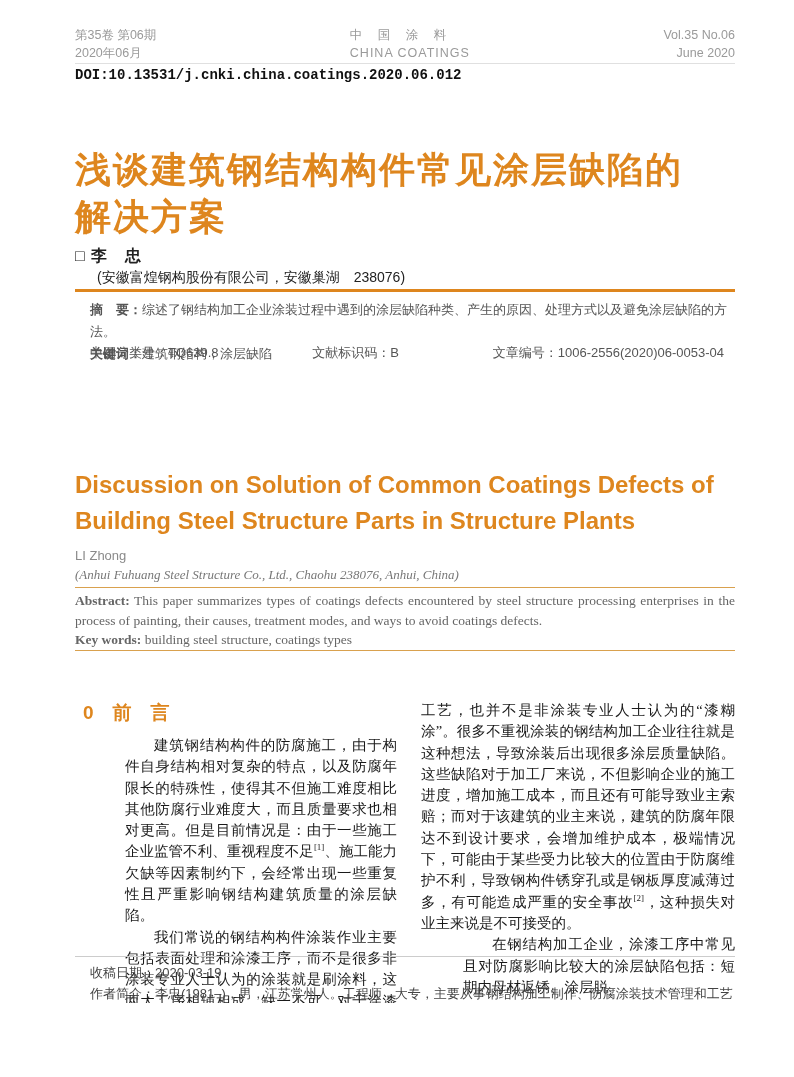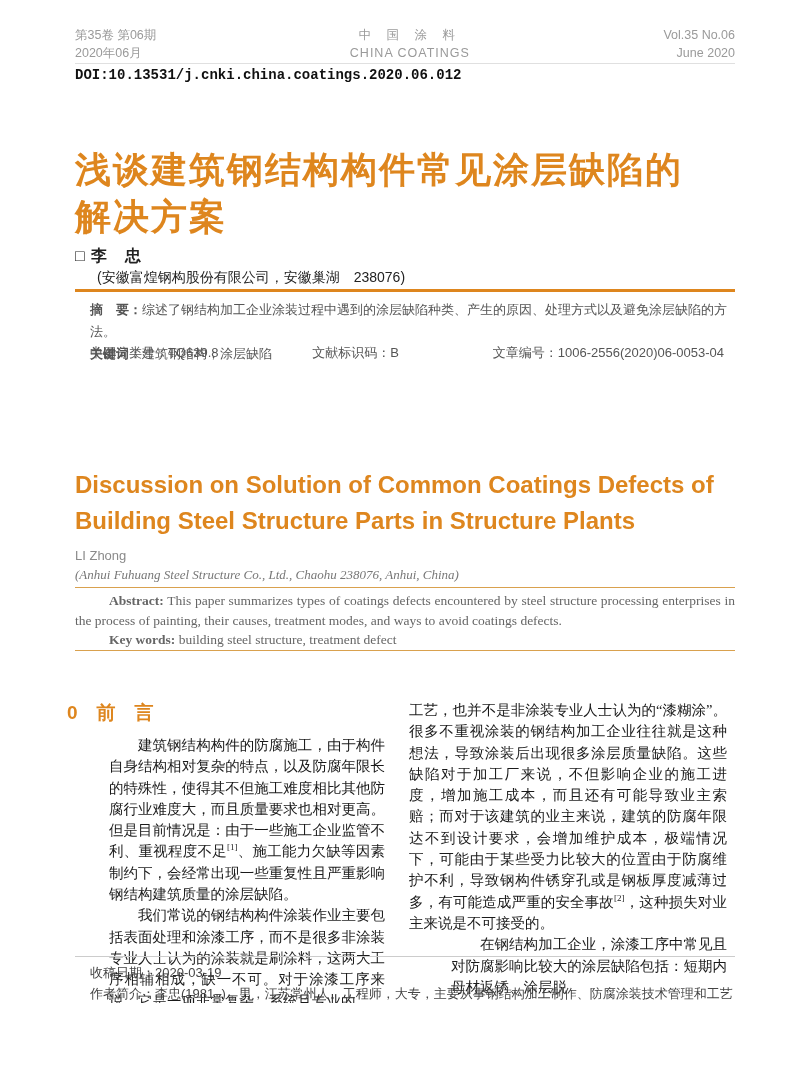--- a/index.html
+++ b/index.html
@@ -8,21 +8,21 @@
     background:#ffffff; overflow:hidden;
     font-family:"Liberation Sans", sans-serif;
   }
   
   .journal-header {
     position:absolute; top:26px; left:75px; right:59px;
     display:flex; justify-content:space-between; align-items:flex-start;
     color:#9a9a9a; font-size:12.5px; line-height:18px;
   }
   .jh-left   { text-align:left; }
-  .jh-center { text-align:center; }
+  .jh-center { }
   .jh-center .cn { letter-spacing:6px; }
   .jh-center .en { letter-spacing:1px; }
   .jh-right  { text-align:right; }
   .header-divider {
     position:absolute; top:63px; left:75px; right:59px;
     height:1px; background:#e0e0e0;
   }
   .doi-line {
     position:absolute; top:67px; left:75px;
     font-family:Liberation Mono, monospace; font-weight:bold;
@@ -72,24 +72,24 @@
     font-family:"Liberation Serif", serif; font-style:italic;
     font-size:13px; color:#777;
   }
   .rule-tan-top    { position:absolute; top:587px; left:75px; right:59px; height:1px; background:var(--rule-tan,#D9A14E); }
   .rule-tan-bottom { position:absolute; top:650px; left:75px; right:59px; height:1px; background:var(--rule-tan,#D9A14E); }
   .abstract-en {
     position:absolute; top:591px; left:75px; right:59px;
     font-family:"Liberation Serif", serif;
     font-size:13.5px; color:#666; line-height:19.5px; text-align:justify;
   }
-  .abstract-en .lbl { font-weight:bold;margin-left:34px; }
+  .abstract-en .lbl { font-weight:bold; }
   
   .body-columns {
-    position:absolute; top:700px; left:67px; right:59px;
+    position:absolute; top:700px; left:83px; right:59px;
     display:flex; gap:24px;
   }
   .col { width:318px; }
   .section-heading {
     color:var(--accent-orange,#DE861E);
     font-size:19px; font-weight:bold; margin:0 0 9px 0;
   }
   .body-para {
     font-family:"Liberation Serif", serif;
     font-size:14.5px; color:#1a1a1a; line-height:21.3px;
@@ -172,21 +172,21 @@
     <div>Building Steel Structure Parts in Structure Plants</div>
   </div>
   <div class="author-en">LI Zhong</div>
   <div class="affiliation-en">(Anhui Fuhuang Steel Structure Co., Ltd., Chaohu 238076, Anhui, China)</div>
   <div class="rule-tan-top"></div>
   <div class="abstract-en">
     <div>
       <span class="lbl">Abstract:</span><span> This paper summarizes types of coatings defects encountered by steel structure processing enterprises in the process of painting, their causes, treatment modes, and ways to avoid coatings defects.</span>
     </div>
     <div>
-      <span class="lbl">Key words:</span><span> building steel structure, treatment defect</span>
+      <span class="lbl">Key words:</span><span> building steel structure, coatings types</span>
     </div>
   </div>
   <div class="rule-tan-bottom"></div>
 
   <div class="body-columns">
     <div class="col">
       <h2 class="section-heading">0　前　言</h2>
       <p class="body-para indent"><span>建筑钢结构构件的防腐施工，由于构件自身结构相对复杂的特点，以及防腐年限长的特殊性，使得其不但施工难度相比其他防腐行业难度大，而且质量要求也相对更高。但是目前情况是：由于一些施工企业监管不利、重视程度不足</span><sup class="ref">[1]</sup><span>、施工能力欠缺等因素制约下，会经常出现一些重复性且严重影响钢结构建筑质量的涂层缺陷。</span></p>
       <p class="body-para indent">我们常说的钢结构构件涂装作业主要包括表面处理和涂漆工序，而不是很多非涂装专业人士认为的涂装就是刷涂料，这两大工序相辅相成，缺一不可。对于涂漆工序来说，它是一项非常复杂、系统且专业的</p>
     </div>

